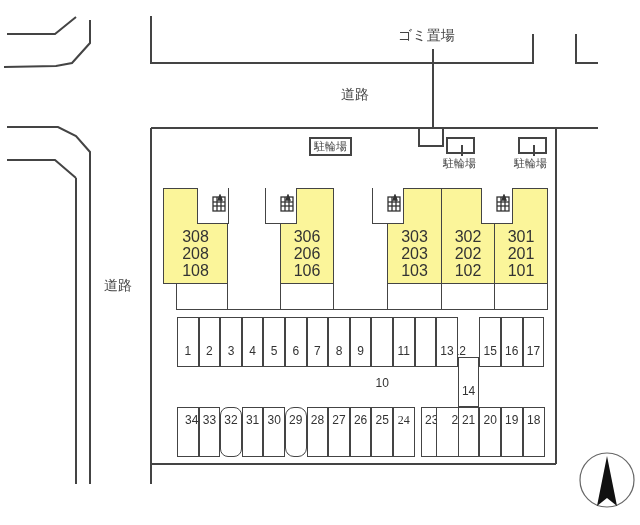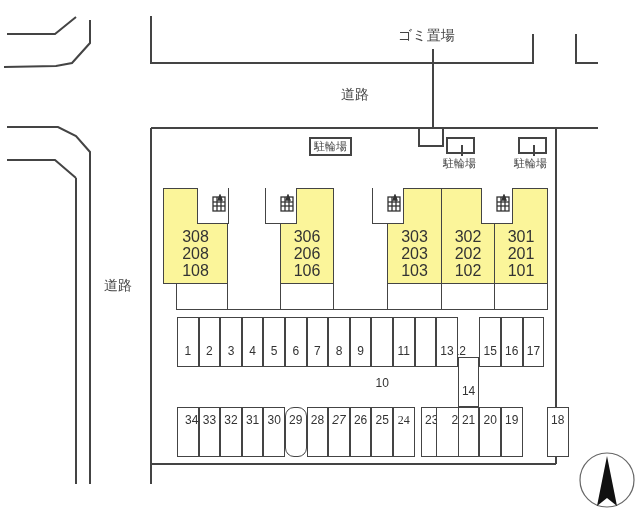--- a/index.html
+++ b/index.html
@@ -214,37 +214,37 @@
       </div>
     </div>
 
   <div id="pk-bot">
       <div class="pk" style="left: 177px; top: 407px;">
         <span style="top: 5px; margin-left: 7px;">34</span>
       </div>
       <div class="pk" style="left: 198.6px; top: 407px;">
         <span style="top: 5px;">33</span>
       </div>
-      <div class="pk" style="left: 220.2px; top: 407px;">
+      <div class="pk" style="left: 220.2px; top: 407px; border-radius: 8px;">
         <span style="top: 5px;">32</span>
       </div>
       <div class="pk" style="left: 241.8px; top: 407px;">
         <span style="top: 5px;">31</span>
       </div>
       <div class="pk" style="left: 263.4px; top: 407px;">
         <span style="top: 5px;">30</span>
       </div>
       <div class="pk" style="left: 285px; top: 407px; border-radius: 9px;">
         <span style="top: 5px;">29</span>
       </div>
       <div class="pk" style="left: 306.6px; top: 407px;">
         <span style="top: 5px;">28</span>
       </div>
       <div class="pk" style="left: 328.2px; top: 407px;">
-        <span style="top: 5px; font-style: italic;">27</span>
+        <span style="top: 5px;">27</span>
       </div>
       <div class="pk" style="left: 349.8px; top: 407px;">
         <span style="top: 5px;">26</span>
       </div>
       <div class="pk" style="left: 371.4px; top: 407px;">
         <span style="top: 5px;">25</span>
       </div>
       <div class="pk" style="left: 393px; top: 407px;">
         <span style="top: 5px; font-family: Liberation Serif, serif;">24</span>
       </div>
@@ -256,21 +256,21 @@
       </div>
       <div class="pk" style="left: 457.8px; top: 407px;">
         <span style="top: 5px;">21</span>
       </div>
       <div class="pk" style="left: 479.4px; top: 407px;">
         <span style="top: 5px;">20</span>
       </div>
       <div class="pk" style="left: 501px; top: 407px;">
         <span style="top: 5px;">19</span>
       </div>
-      <div class="pk" style="left: 547px; top: 407px; padding-left: 12px;">
+      <div class="pk" style="left: 523px; top: 407px; padding-left: 12px;">
         <span style="top: 5px;">18</span>
       </div>
     </div>
 
   <svg width="56" height="56" style="position:absolute;left:579px;top:452px;">
     <circle cx="28" cy="28" r="27" fill="#fff" stroke="#666" stroke-width="1.2"></circle>
     <path d="M28 4 L38 54 L28 46 L18 54 Z" fill="#111"></path>
   </svg>
 </div>
 

